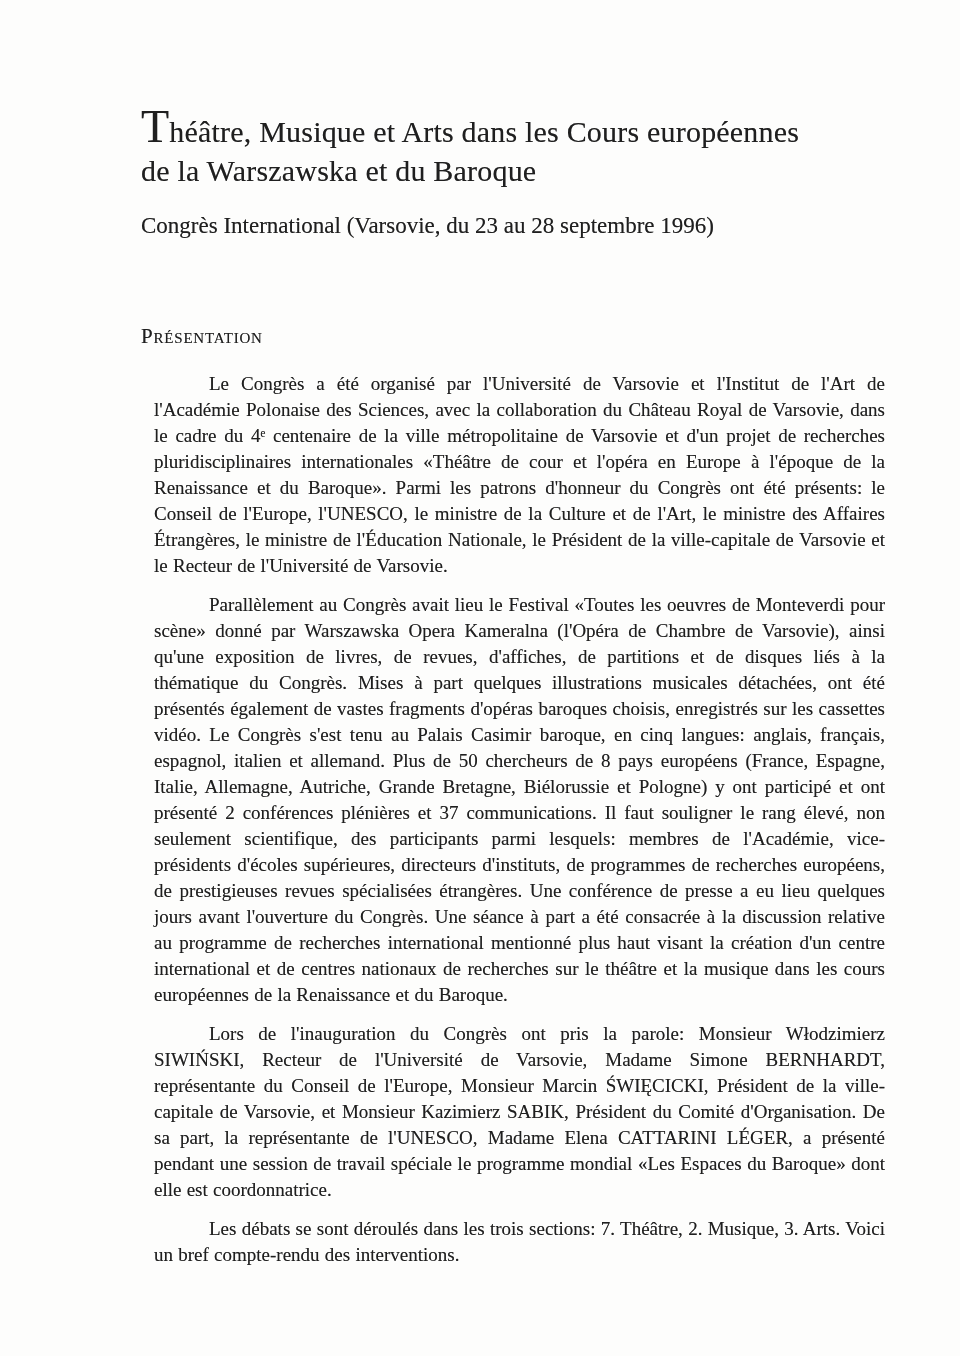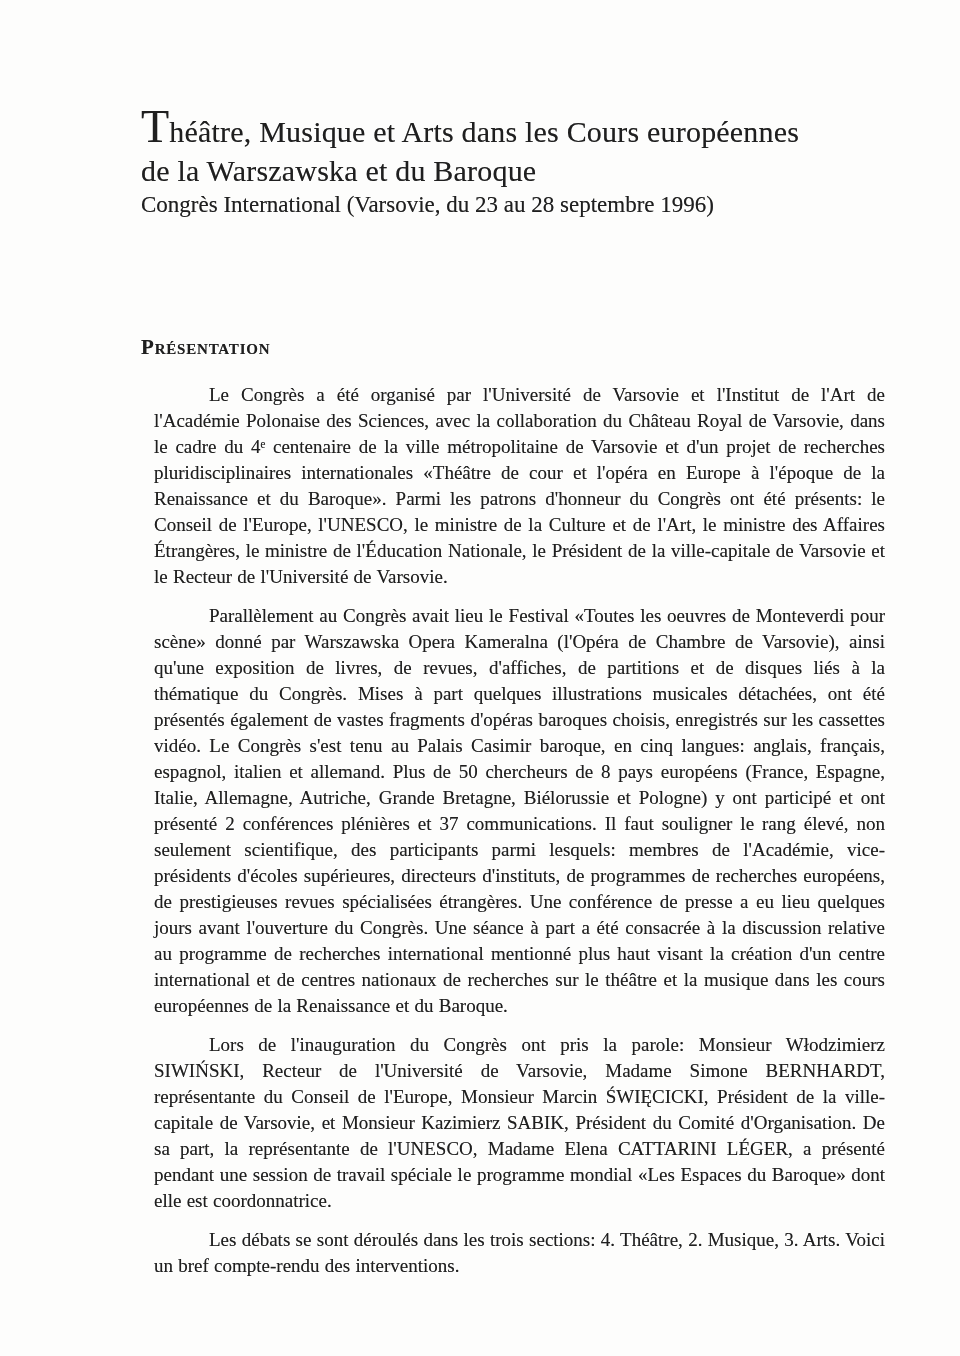--- a/index.html
+++ b/index.html
@@ -29,32 +29,32 @@
     line-height: 39px;
     font-weight: normal;
     letter-spacing: 0.2px;
   }
   .title-initial {
     font-size: 46px;
     line-height: 1px;
     font-weight: normal;
   }
   .subtitle {
-    margin-top: 0;
+    margin-top: 21px;
     font-size: 23px;
     line-height: 30px;
     font-weight: normal;
   }
   .section-heading {
-    margin-top: 114px;
+    margin-top: 82px;
     font-variant: small-caps;
     font-size: 21px;
     line-height: 26px;
     letter-spacing: 0.8px;
-    font-weight: bold;
+    font-weight: normal;
   }
   .body-text {
     margin-top: 22px;
     font-size: 19px;
     line-height: 26px;
     text-align: justify;
     word-spacing: 0.5px;
   }
   .body-text p {
     margin: 13px;
@@ -72,17 +72,17 @@
     <h1 class="doc-title"><span class="title-initial">T</span><span>héâtre, Musique et Arts dans les Cours européennes</span><br><span>de la Warszawska et du Baroque</span></h1>
 
     <div class="subtitle">Congrès International (Varsovie, du 23 au 28 septembre 1996)</div>
 
     <div class="section-heading">Présentation</div>
 
     <div class="body-text">
       <p>Le Congrès a été organisé par l'Université de Varsovie et l'Institut de l'Art de l'Académie Polonaise des Sciences, avec la collaboration du Château Royal de Varsovie, dans le cadre du 4ᵉ centenaire de la ville métropolitaine de Varsovie et d'un projet de recherches pluridisciplinaires internationales «Théâtre de cour et l'opéra en Europe à l'époque de la Renaissance et du Baroque». Parmi les patrons d'honneur du Congrès ont été présents: le Conseil de l'Europe, l'UNESCO, le ministre de la Culture et de l'Art, le ministre des Affaires Étrangères, le ministre de l'Éducation Nationale, le Président de la ville-capitale de Varsovie et le Recteur de l'Université de Varsovie.</p>
       <p>Parallèlement au Congrès avait lieu le Festival «Toutes les oeuvres de Monteverdi pour scène» donné par Warszawska Opera Kameralna (l'Opéra de Chambre de Varsovie), ainsi qu'une exposition de livres, de revues, d'affiches, de partitions et de disques liés à la thématique du Congrès. Mises à part quelques illustrations musicales détachées, ont été présentés également de vastes fragments d'opéras baroques choisis, enregistrés sur les cassettes vidéo. Le Congrès s'est tenu au Palais Casimir baroque, en cinq langues: anglais, français, espagnol, italien et allemand. Plus de 50 chercheurs de 8 pays européens (France, Espagne, Italie, Allemagne, Autriche, Grande Bretagne, Biélorussie et Pologne) y ont participé et ont présenté 2 conférences plénières et 37 communications. Il faut souligner le rang élevé, non seulement scientifique, des participants parmi lesquels: membres de l'Académie, vice-présidents d'écoles supérieures, directeurs d'instituts, de programmes de recherches européens, de prestigieuses revues spécialisées étrangères. Une conférence de presse a eu lieu quelques jours avant l'ouverture du Congrès. Une séance à part a été consacrée à la discussion relative au programme de recherches international mentionné plus haut visant la création d'un centre international et de centres nationaux de recherches sur le théâtre et la musique dans les cours européennes de la Renaissance et du Baroque.</p>
       <p>Lors de l'inauguration du Congrès ont pris la parole: Monsieur Włodzimierz SIWIŃSKI, Recteur de l'Université de Varsovie, Madame Simone BERNHARDT, représentante du Conseil de l'Europe, Monsieur Marcin ŚWIĘCICKI, Président de la ville-capitale de Varsovie, et Monsieur Kazimierz SABIK, Président du Comité d'Organisation. De sa part, la représentante de l'UNESCO, Madame Elena CATTARINI LÉGER, a présenté pendant une session de travail spéciale le programme mondial «Les Espaces du Baroque» dont elle est coordonnatrice.</p>
-      <p>Les débats se sont déroulés dans les trois sections: 4. Théâtre, 2. Musique, 3. Arts. Voici un bref compte-rendu des interventions.</p>
+      <p>Les débats se sont déroulés dans les trois sections: 7. Théâtre, 2. Musique, 3. Arts. Voici un bref compte-rendu des interventions.</p>
     </div>
 
   </div>
 </div>
 
 </body></html>

